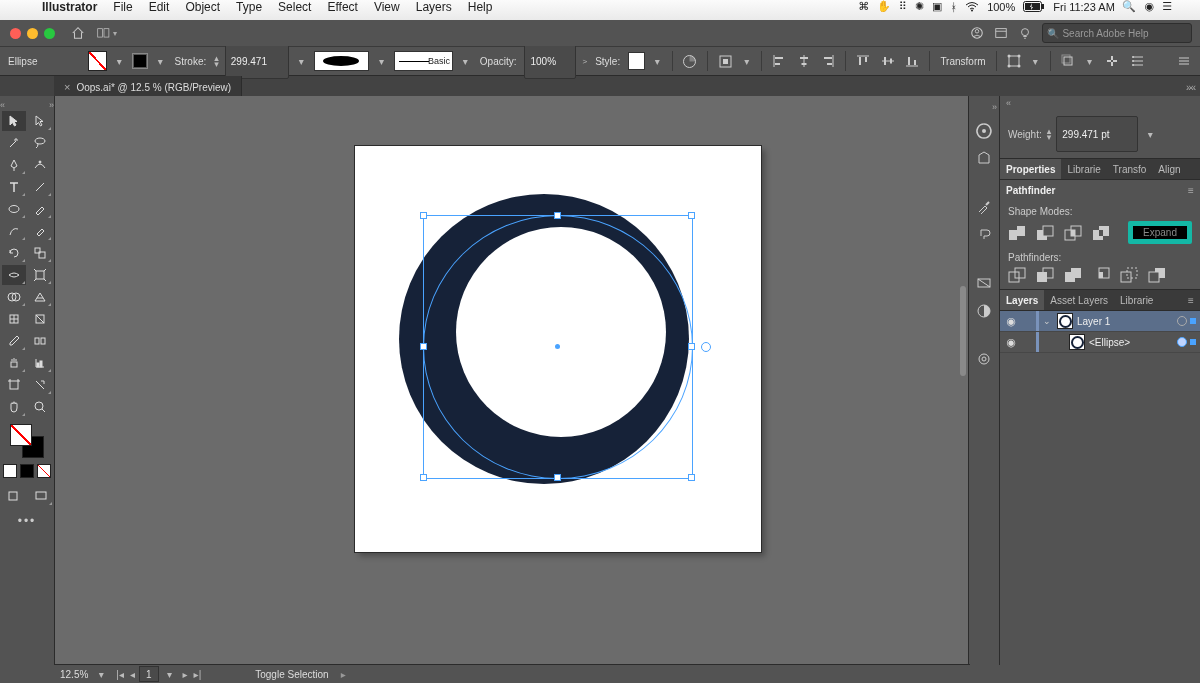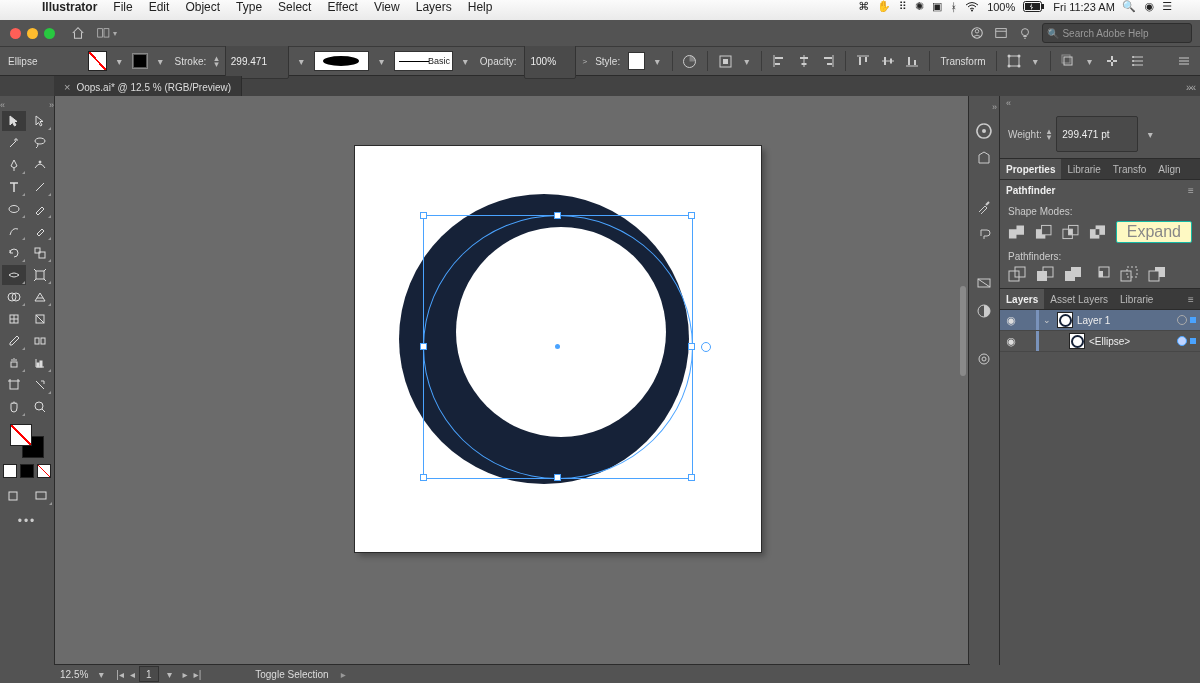--- a/index.html
+++ b/index.html
@@ -82,21 +82,21 @@
 
 .panels{width:200px;background:#535353;display:flex;flex-direction:column;font-size:10px;color:#ccc}
 .p-tabs{display:flex;background:#3a3a3a;height:20px;align-items:stretch;border-bottom:1px solid #2b2b2b}
 .p-tab{padding:0 6px;display:flex;align-items:center;color:#bbb;font-size:10px;cursor:default}
 .p-tab.active{background:#535353;color:#eee;font-weight:600}
 .p-menu{margin-left:auto;width:18px;display:flex;align-items:center;justify-content:center;color:#aaa}
 .panel-body{padding:6px 8px;border-bottom:1px solid #2b2b2b}
 .field-row{display:flex;align-items:center;gap:5px}
 .shape-modes{display:flex;gap:10px;margin-top:4px;align-items:center}
 .pf-ic{width:18px;height:16px}
-.expand-btn{margin-left:auto;background:#fef9c3;border:1px solid #14b8a6;padding:1px 10px;color:#888;font-size:16px;border-radius:2px}
+.expand-btn{margin-left:auto;background:#000000;border:5px solid #14b8a6;padding:1px 10px;color:#888;font-size:10px;border-radius:2px}
 .pathfinders{display:flex;gap:10px;margin-top:4px}
 .layers-list{flex:1;background:#535353;overflow:auto}
 .layer-row{display:flex;align-items:center;height:20px;border-bottom:1px solid #474747;padding:0 4px;gap:4px}
 .layer-row.l1{background:#5b6e8a}
 .eye{width:14px;text-align:center;color:#ddd;font-size:11px}
 .lock{width:10px}
 .arrow{width:10px;color:#ccc;font-size:9px}
 .layer-thumb{width:14px;height:14px;background:#fff;border:1px solid #222;display:flex;align-items:center;justify-content:center}
 .layer-thumb .ring-mini{width:9px;height:9px;border:2px solid #162238;border-radius:50%}
 .layer-name{flex:1;color:#eee;font-size:10px;white-space:nowrap;overflow:hidden;text-overflow:ellipsis}

